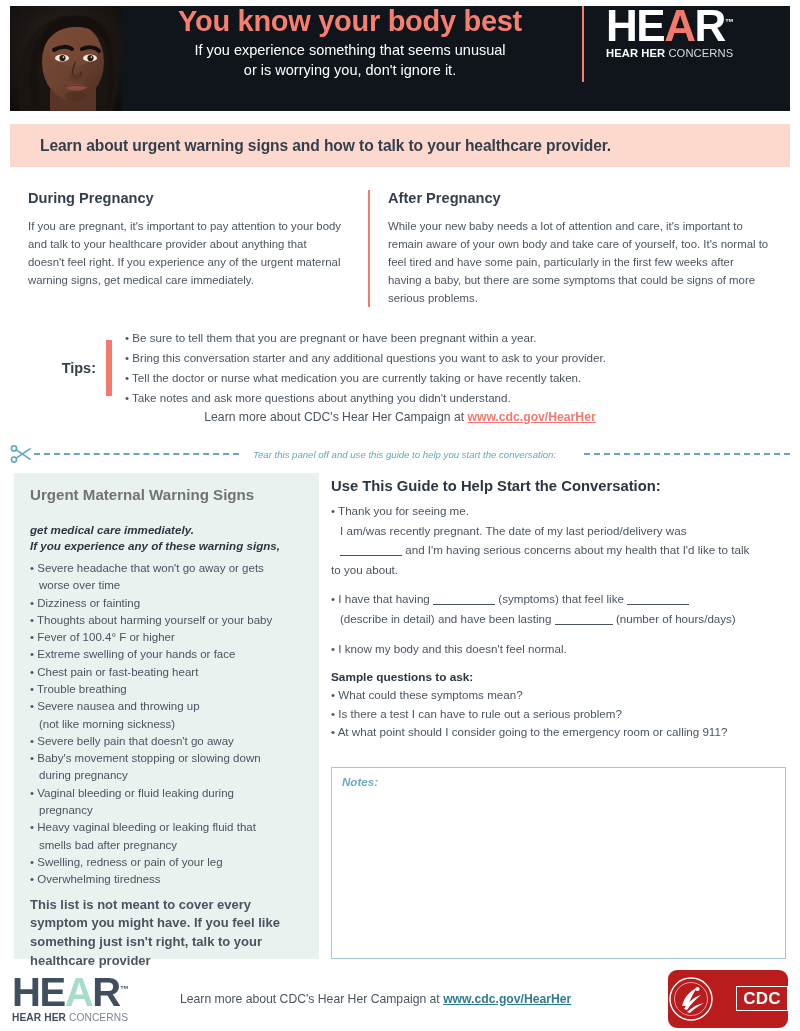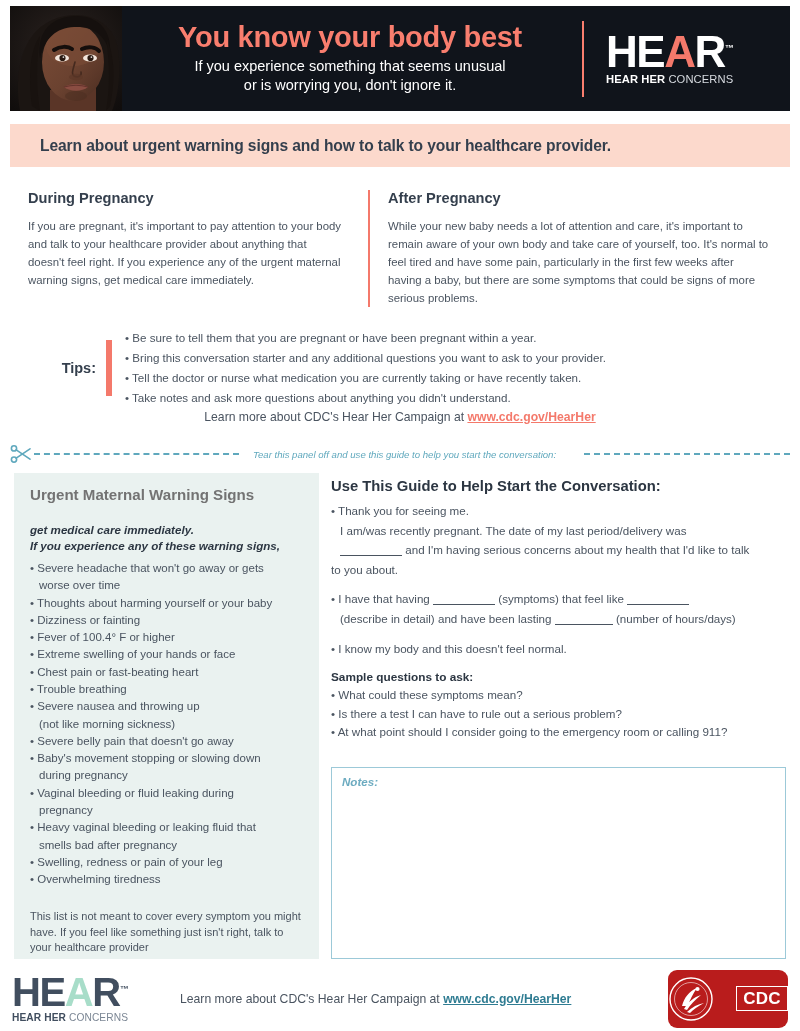--- a/index.html
+++ b/index.html
@@ -11,21 +11,21 @@
     overflow: hidden;
   }
   .page { position: relative; width: 800px; height: 1031px; background:#fff; }
 
   
   .header {
     position: absolute; left: 10px; top: 6px;
     width: 780px; height: 105px;
     background: #10141b;
     overflow: hidden;
-    display: flex; align-items: center;
+    display: flex; 
   }
   .header-photo {
     position: relative;
     width: 112px; height: 105px;
     flex: 0 0 112px;
     overflow: hidden;
     background: #1a1410;
   }
   .header-photo svg { display:block; width:112px; height:105px; }
 
@@ -162,22 +162,23 @@
   }
   .signs li {
     list-style: none; font-size: 11.5px; line-height: 1.46;
     color: #4a5460; padding-left: 9px; text-indent: -9px;
     margin-bottom: 0.5px;
   }
   .signs li::before { content: "• "; }
   .signs li.cont { text-indent: 0; padding-left: 9px; }
   .signs li.cont::before { content: ""; }
   .panel-note {
-    font-size: 11px; line-height: 1.43; color: #4a5460;
-    margin-top: 21px;
+    font-size: 13px; line-height: 1.43; color: #4a5460;
+    margin-top: 8px;
+    font-weight: bold;
   }
 
   
   .panel-right {
     position: absolute; left: 331px; top: 478px; width: 455px;
   }
   .guide-title {
     font-size: 14.8px; font-weight: bold; color: #2c3642;
     margin-bottom: 8px;
   }
@@ -360,22 +361,22 @@
 
   <div class="panel-left">
     <div class="panel-title">Urgent Maternal Warning Signs</div>
     <div class="panel-sub">
       <div>get medical care immediately.</div>
       <div>If you experience any of these warning signs,</div>
     </div>
     <ul class="signs">
       <li>Severe headache that won't go away or gets</li>
       <li class="cont">worse over time</li>
+      <li>Dizziness or fainting</li>
       <li>Thoughts about harming yourself or your baby</li>
-      <li>Dizziness or fainting</li>
       <li>Fever of 100.4° F or higher</li>
       <li>Extreme swelling of your hands or face</li>
       <li>Chest pain or fast-beating heart</li>
       <li>Trouble breathing</li>
       <li>Severe nausea and throwing up</li>
       <li class="cont">(not like morning sickness)</li>
       <li>Severe belly pain that doesn't go away</li>
       <li>Baby's movement stopping or slowing down</li>
       <li class="cont">during pregnancy</li>
       <li>Vaginal bleeding or fluid leaking during</li>

